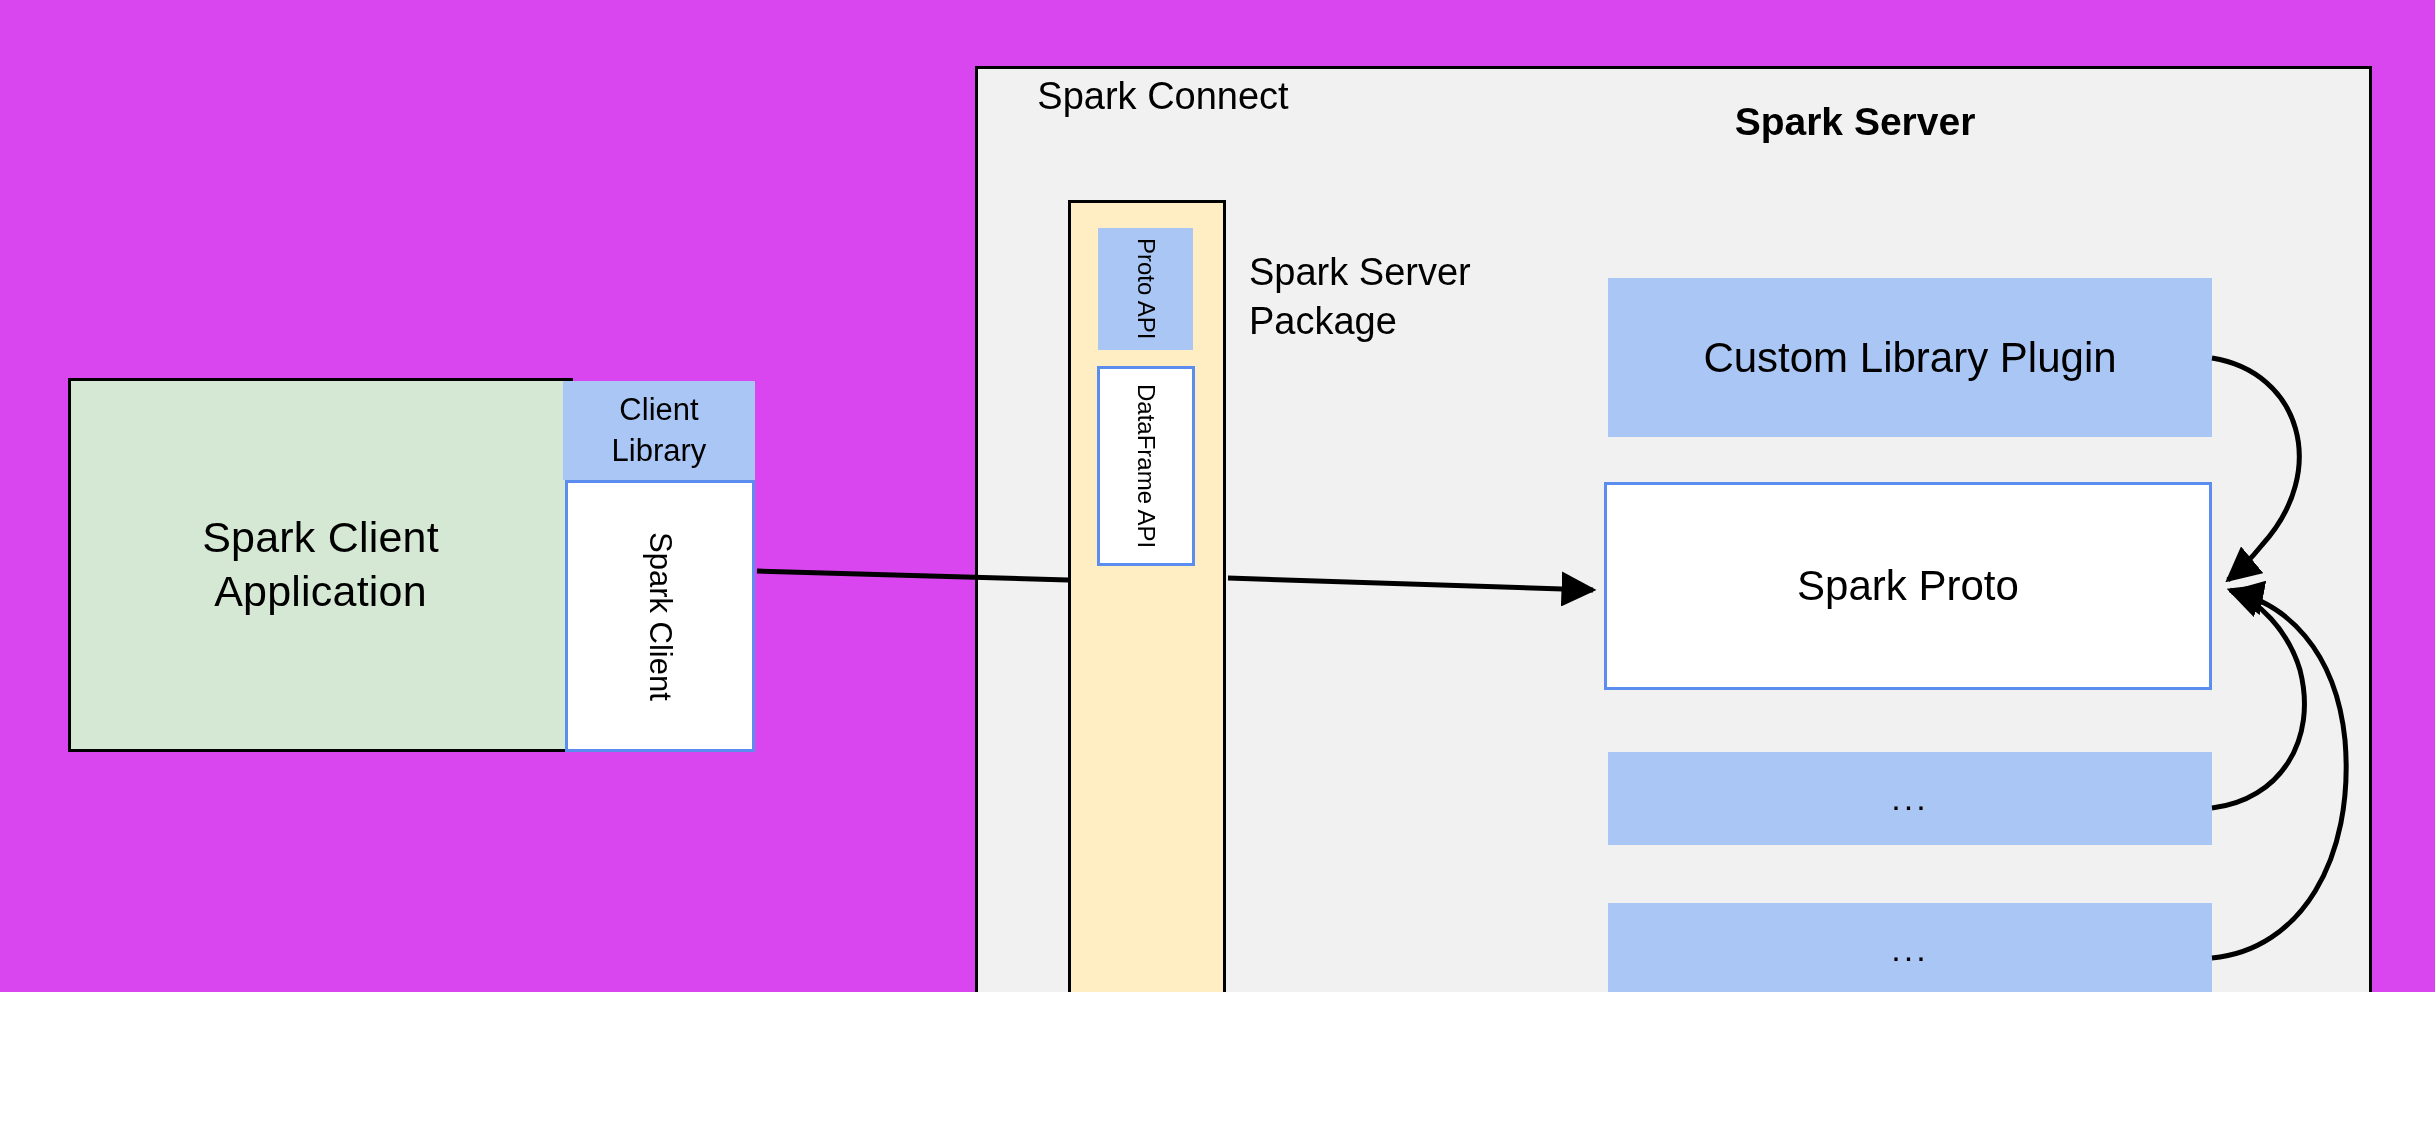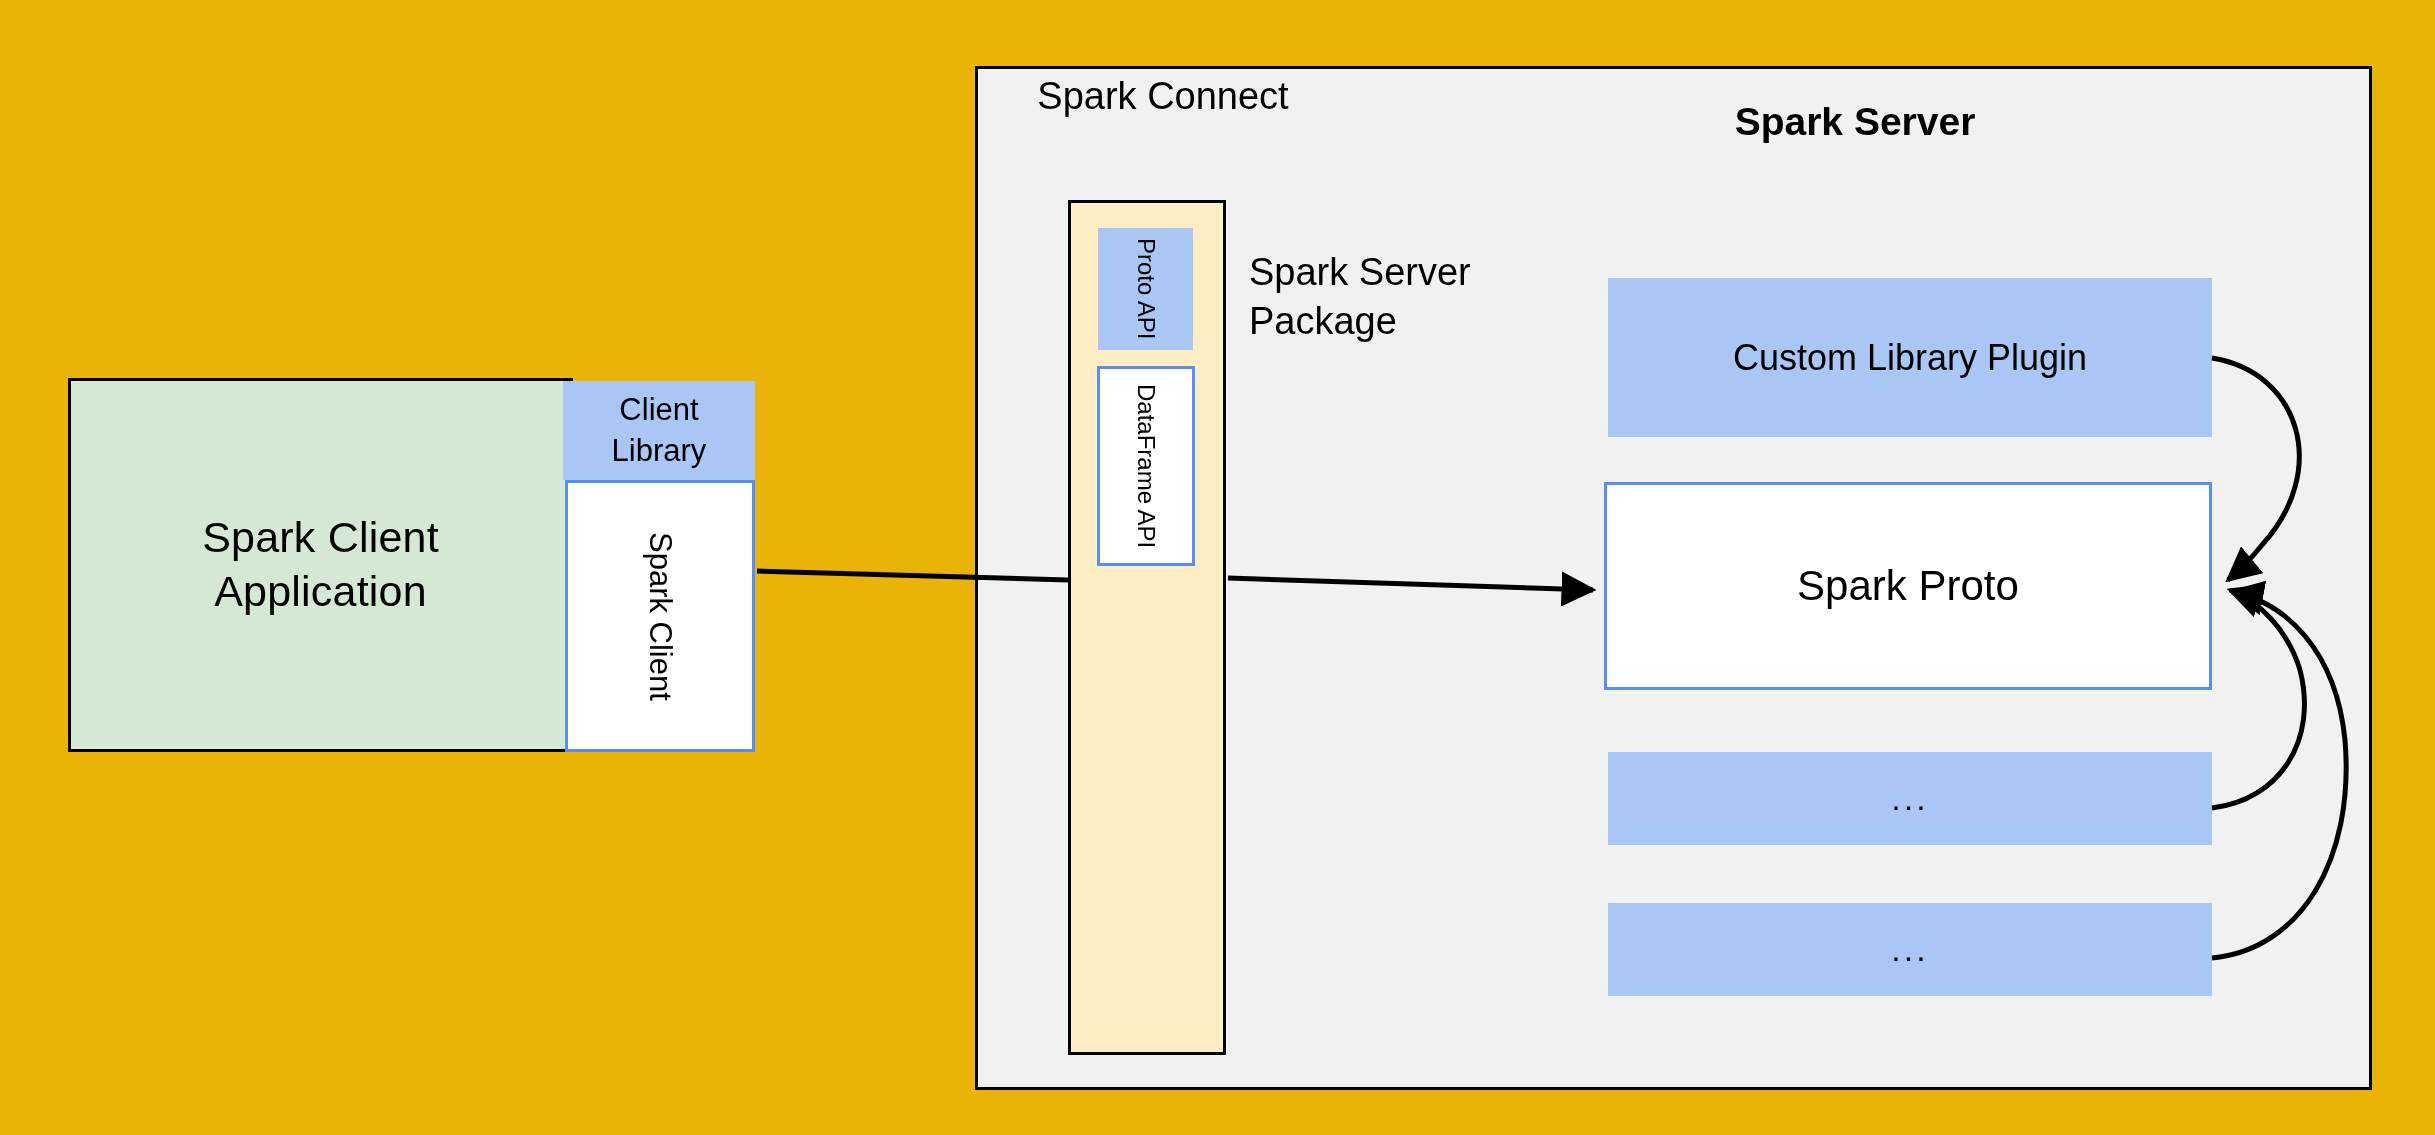--- a/index.html
+++ b/index.html
@@ -6,22 +6,22 @@
     margin: 0;
     padding: 0;
     background: #ffffff;
   }
   body {
     font-family: "Liberation Sans", sans-serif;
   }
   #canvas {
     position: relative;
     width: 2435px;
-    height: 1135px;
-    background: #eab308;
+    height: 992px;
+    background: #d946ef;
     overflow: hidden;
   }
 
   .box {
     position: absolute;
     box-sizing: border-box;
     display: flex;
     align-items: center;
     justify-content: center;
     text-align: center;
@@ -152,21 +152,21 @@
   }
 
   
   #custom-library-plugin {
     left: 1608px;
     top: 278px;
     width: 604px;
     height: 159px;
     background: #a9c6f5;
     border: 1px solid #a9c6f5;
-    font-size: 36px;
+    font-size: 42px;
     text-align: right;
   }
 
   #spark-core {
     left: 1604px;
     top: 482px;
     width: 608px;
     height: 208px;
     background: #ffffff;
     border: 3px solid #5b8dee;

